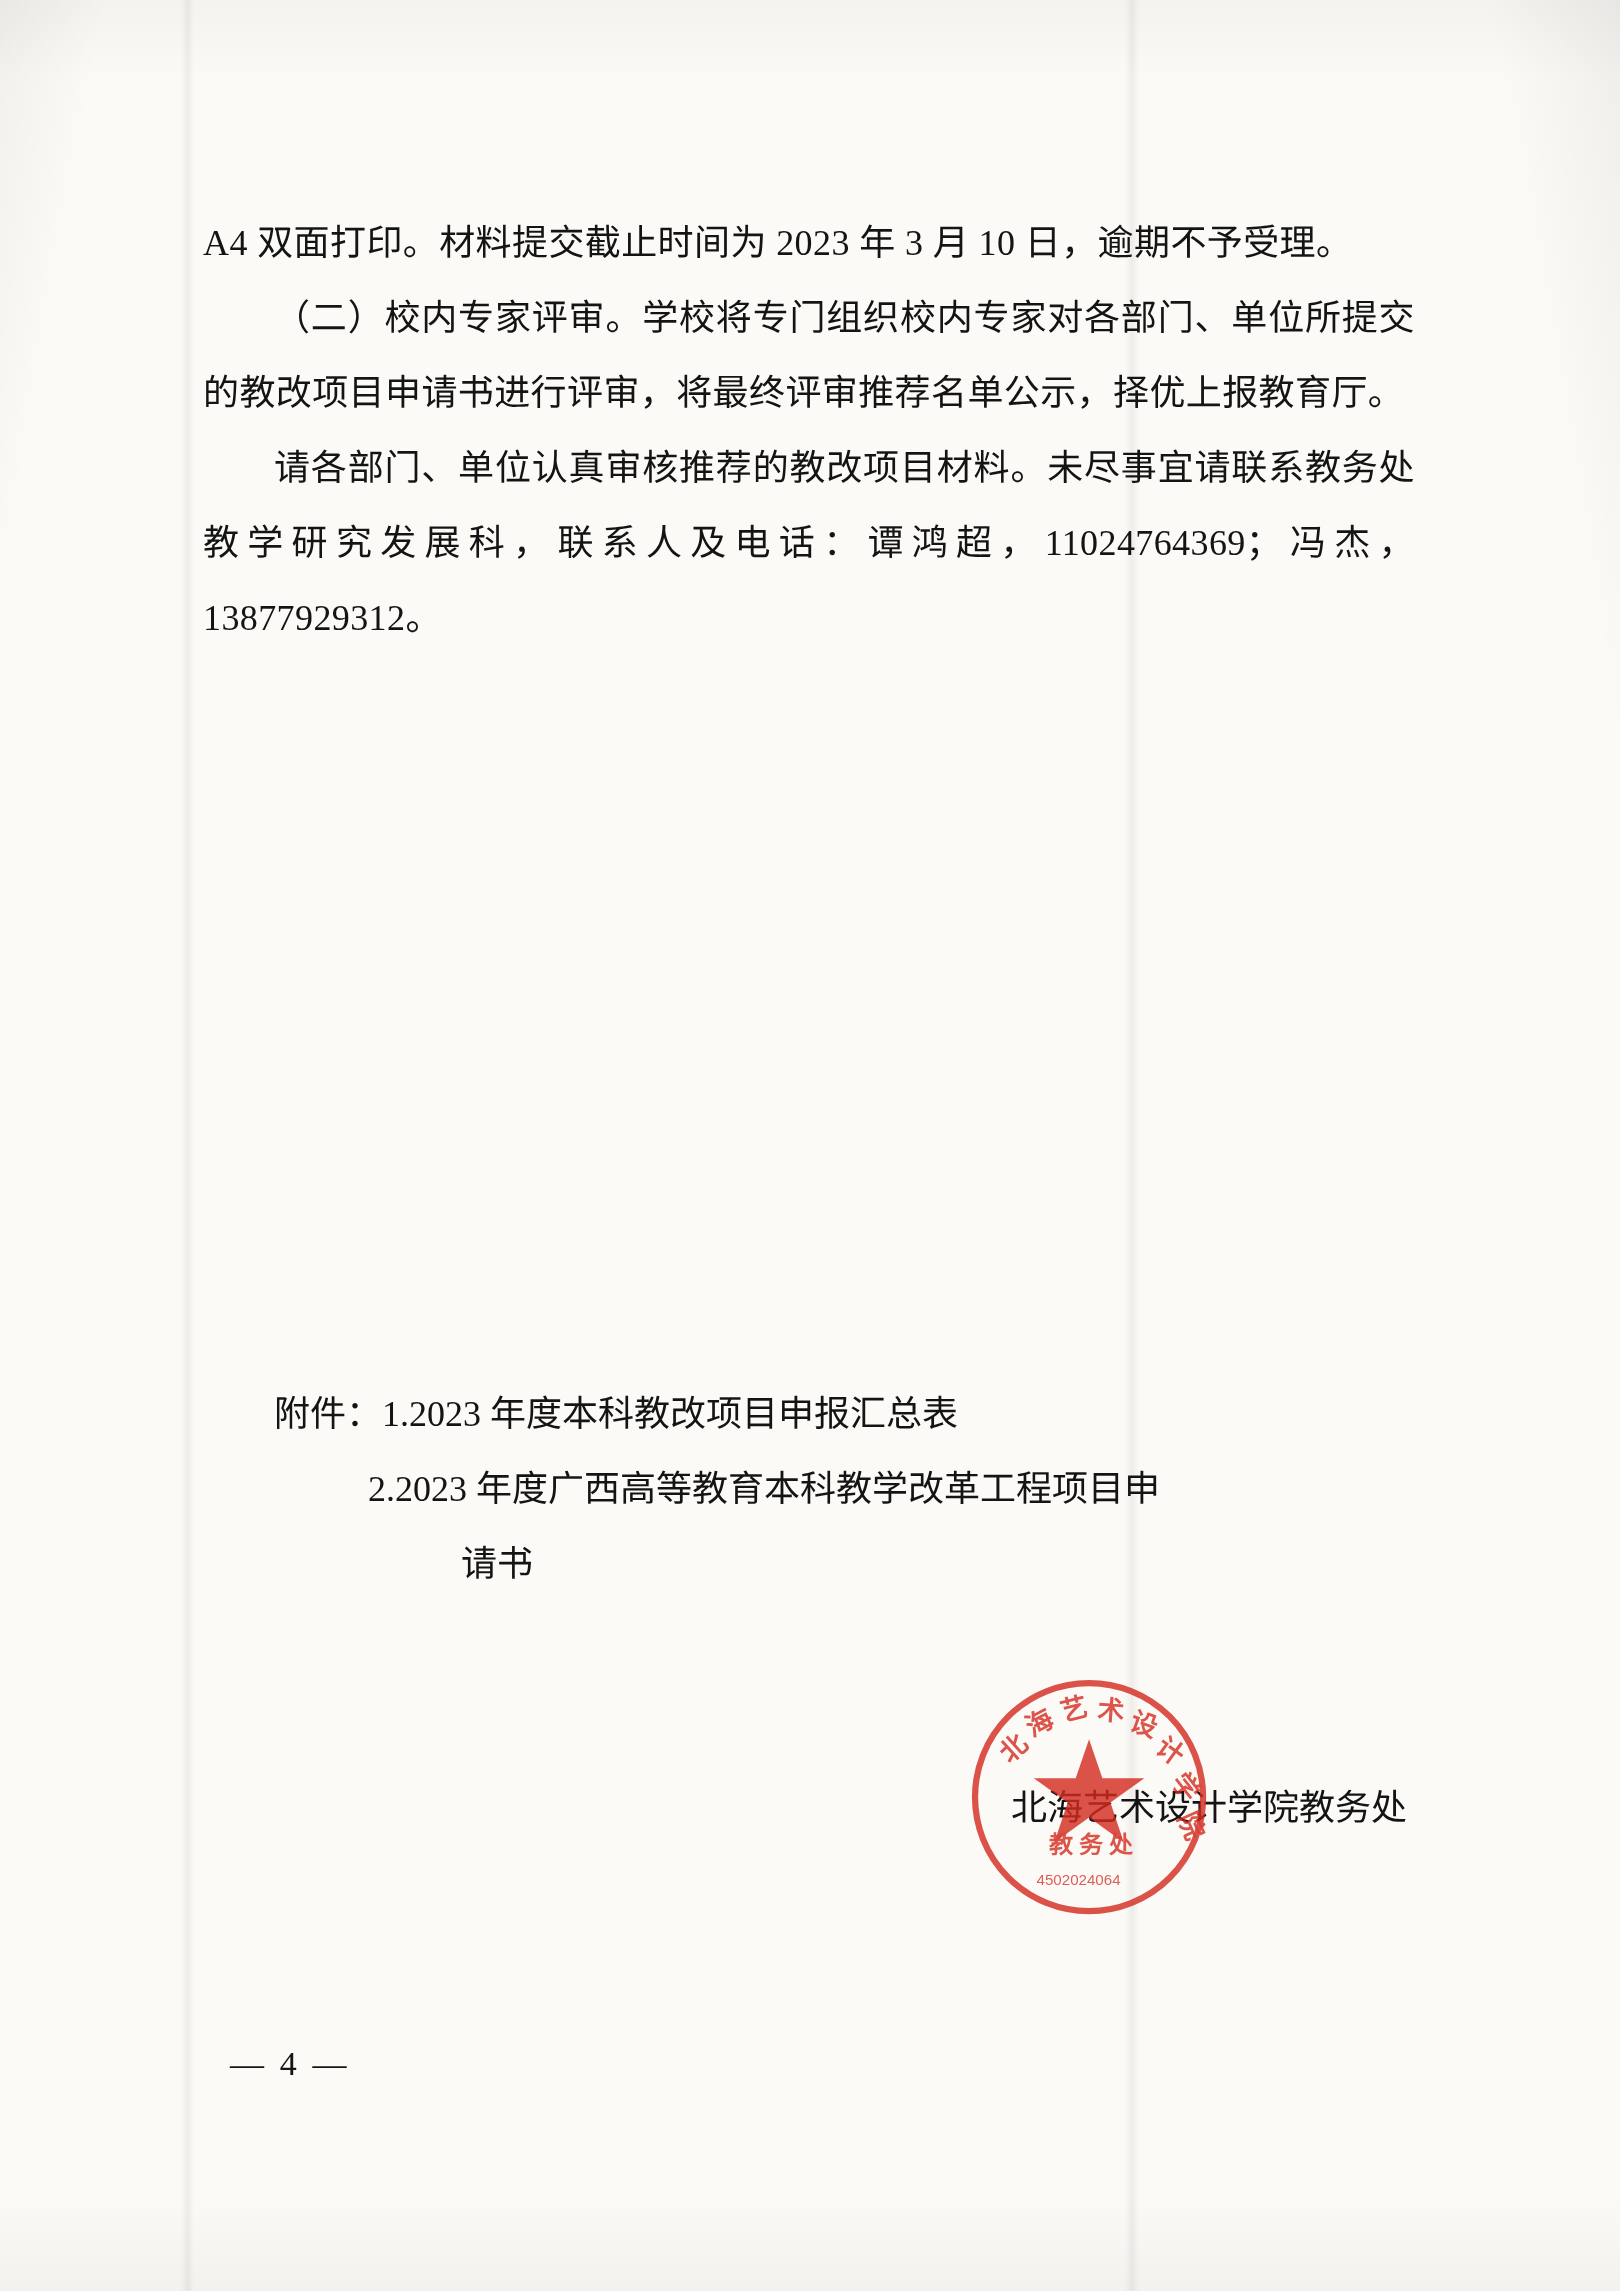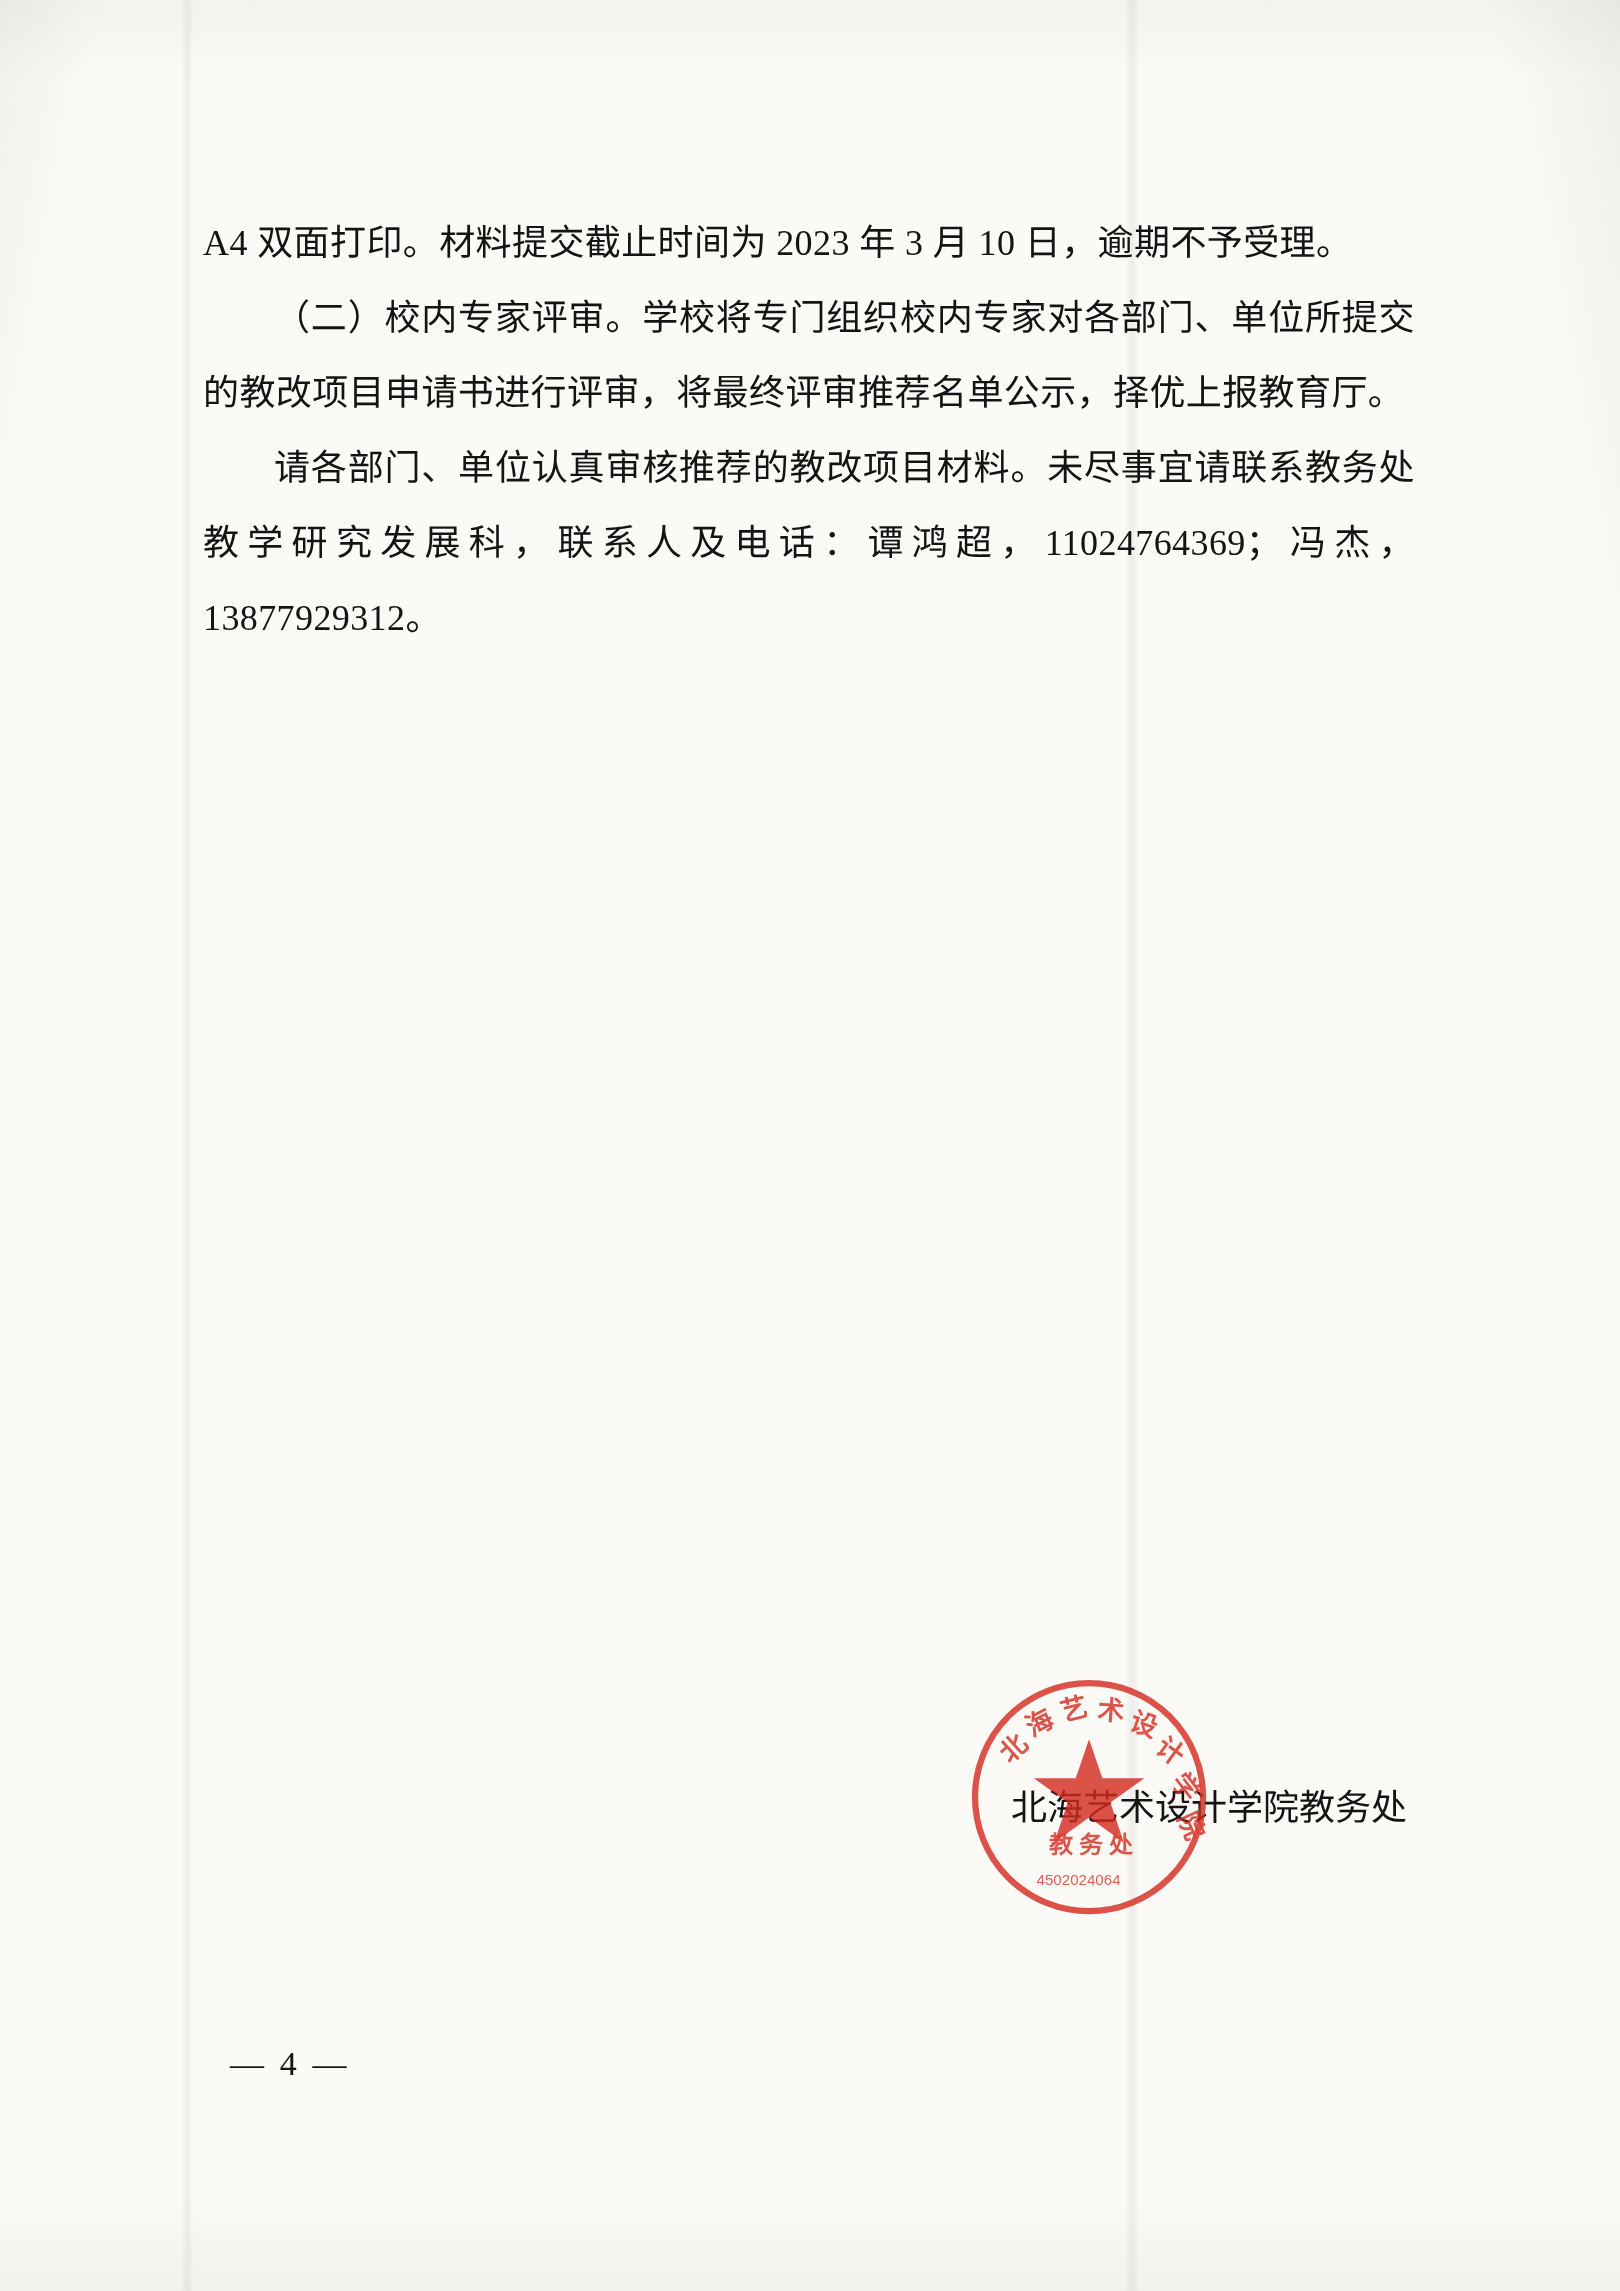--- a/index.html
+++ b/index.html
@@ -112,20 +112,25 @@
   <div class="paper-shade"></div>
   <div class="fold f1"></div>
   <div class="fold f2"></div>
 
   <div class="body-text">
     <p class="para">A4 双面打印。材料提交截止时间为 2023 年 3 月 10 日，逾期不予受理。</p>
     <p class="para indent">（二）校内专家评审。学校将专门组织校内专家对各部门、单位所提交的教改项目申请书进行评审，将最终评审推荐名单公示，择优上报教育厅。</p>
     <p class="para indent">请各部门、单位认真审核推荐的教改项目材料。未尽事宜请联系教务处教学研究发展科，联系人及电话：谭鸿超，11024764369；冯杰，13877929312。</p>
   </div>
 
+  <div class="attach-block">
+    <span class="attach-line l1">附件：1.2023 年度本科教改项目申报汇总表</span>
+    <span class="attach-line l2">2.2023 年度广西高等教育本科教学改革工程项目申</span>
+    <span class="attach-line l3">请书</span>
+  </div>
 
   <div class="signature">
     <span class="sig-line">北海艺术设计学院教务处</span>
   </div>
 
   <div class="seal">
     <svg width="245" height="245" viewBox="0 0 275 275" xmlns="http://www.w3.org/2000/svg">
       <g fill="none" stroke="#d42a1f" stroke-width="7" opacity="0.92">
         <circle cx="137" cy="137" r="128"></circle>
       </g>

